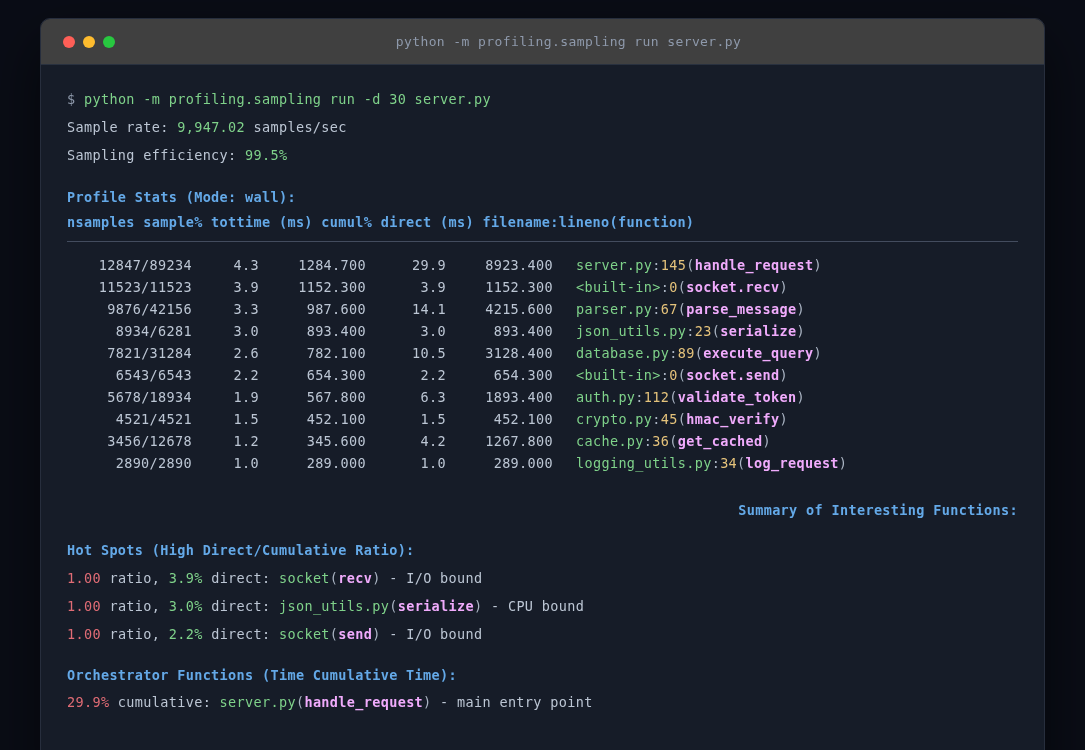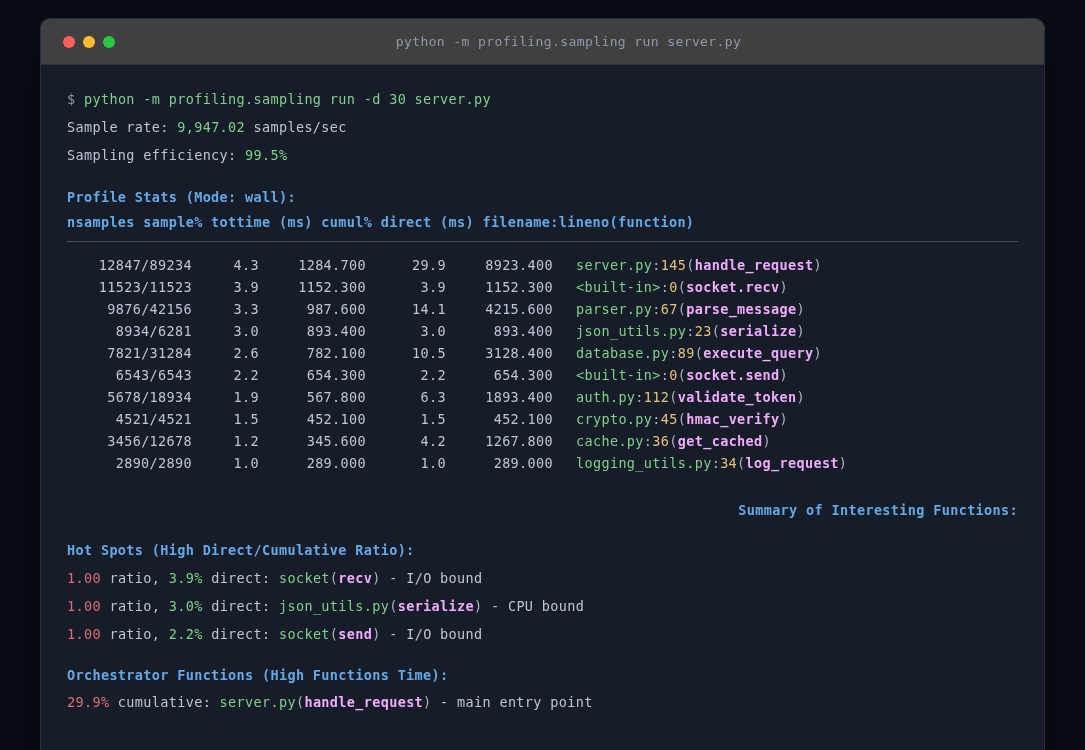--- a/index.html
+++ b/index.html
@@ -90,20 +90,20 @@
       </div>
 
     <div class="line mt22 blue">Summary of Interesting Functions:</div>
     <div class="line mt6 blue">Hot Spots (High Direct/Cumulative Ratio):</div>
     <div>
         <div class="line"><span class="red">1.00</span><span> ratio, </span><span class="green">3.9%</span><span> direct: </span><span class="green">socket</span><span class="punct">(</span><span class="cyan">recv</span><span class="punct">)</span><span> - I/O bound</span></div>
         <div class="line"><span class="red">1.00</span><span> ratio, </span><span class="green">3.0%</span><span> direct: </span><span class="green">json_utils.py</span><span class="punct">(</span><span class="cyan">serialize</span><span class="punct">)</span><span> - CPU bound</span></div>
         <div class="line"><span class="red">1.00</span><span> ratio, </span><span class="green">2.2%</span><span> direct: </span><span class="green">socket</span><span class="punct">(</span><span class="cyan">send</span><span class="punct">)</span><span> - I/O bound</span></div>
       </div>
 
-    <div class="line mt13 blue">Orchestrator Functions (High Functions Time):</div>
+    <div class="line mt13 blue">Orchestrator Functions (Time Cumulative Time):</div>
     <div>
         <div class="line orch"><span class="red">29.9%</span><span> cumulative: </span><span class="green">server.py</span><span class="punct">(</span><span class="cyan">handle_request</span><span class="punct">)</span><span> - main entry point</span></div>
         <div class="line orch"></div>
       </div>
 
   </div>
 </div>
 
 </body></html>

